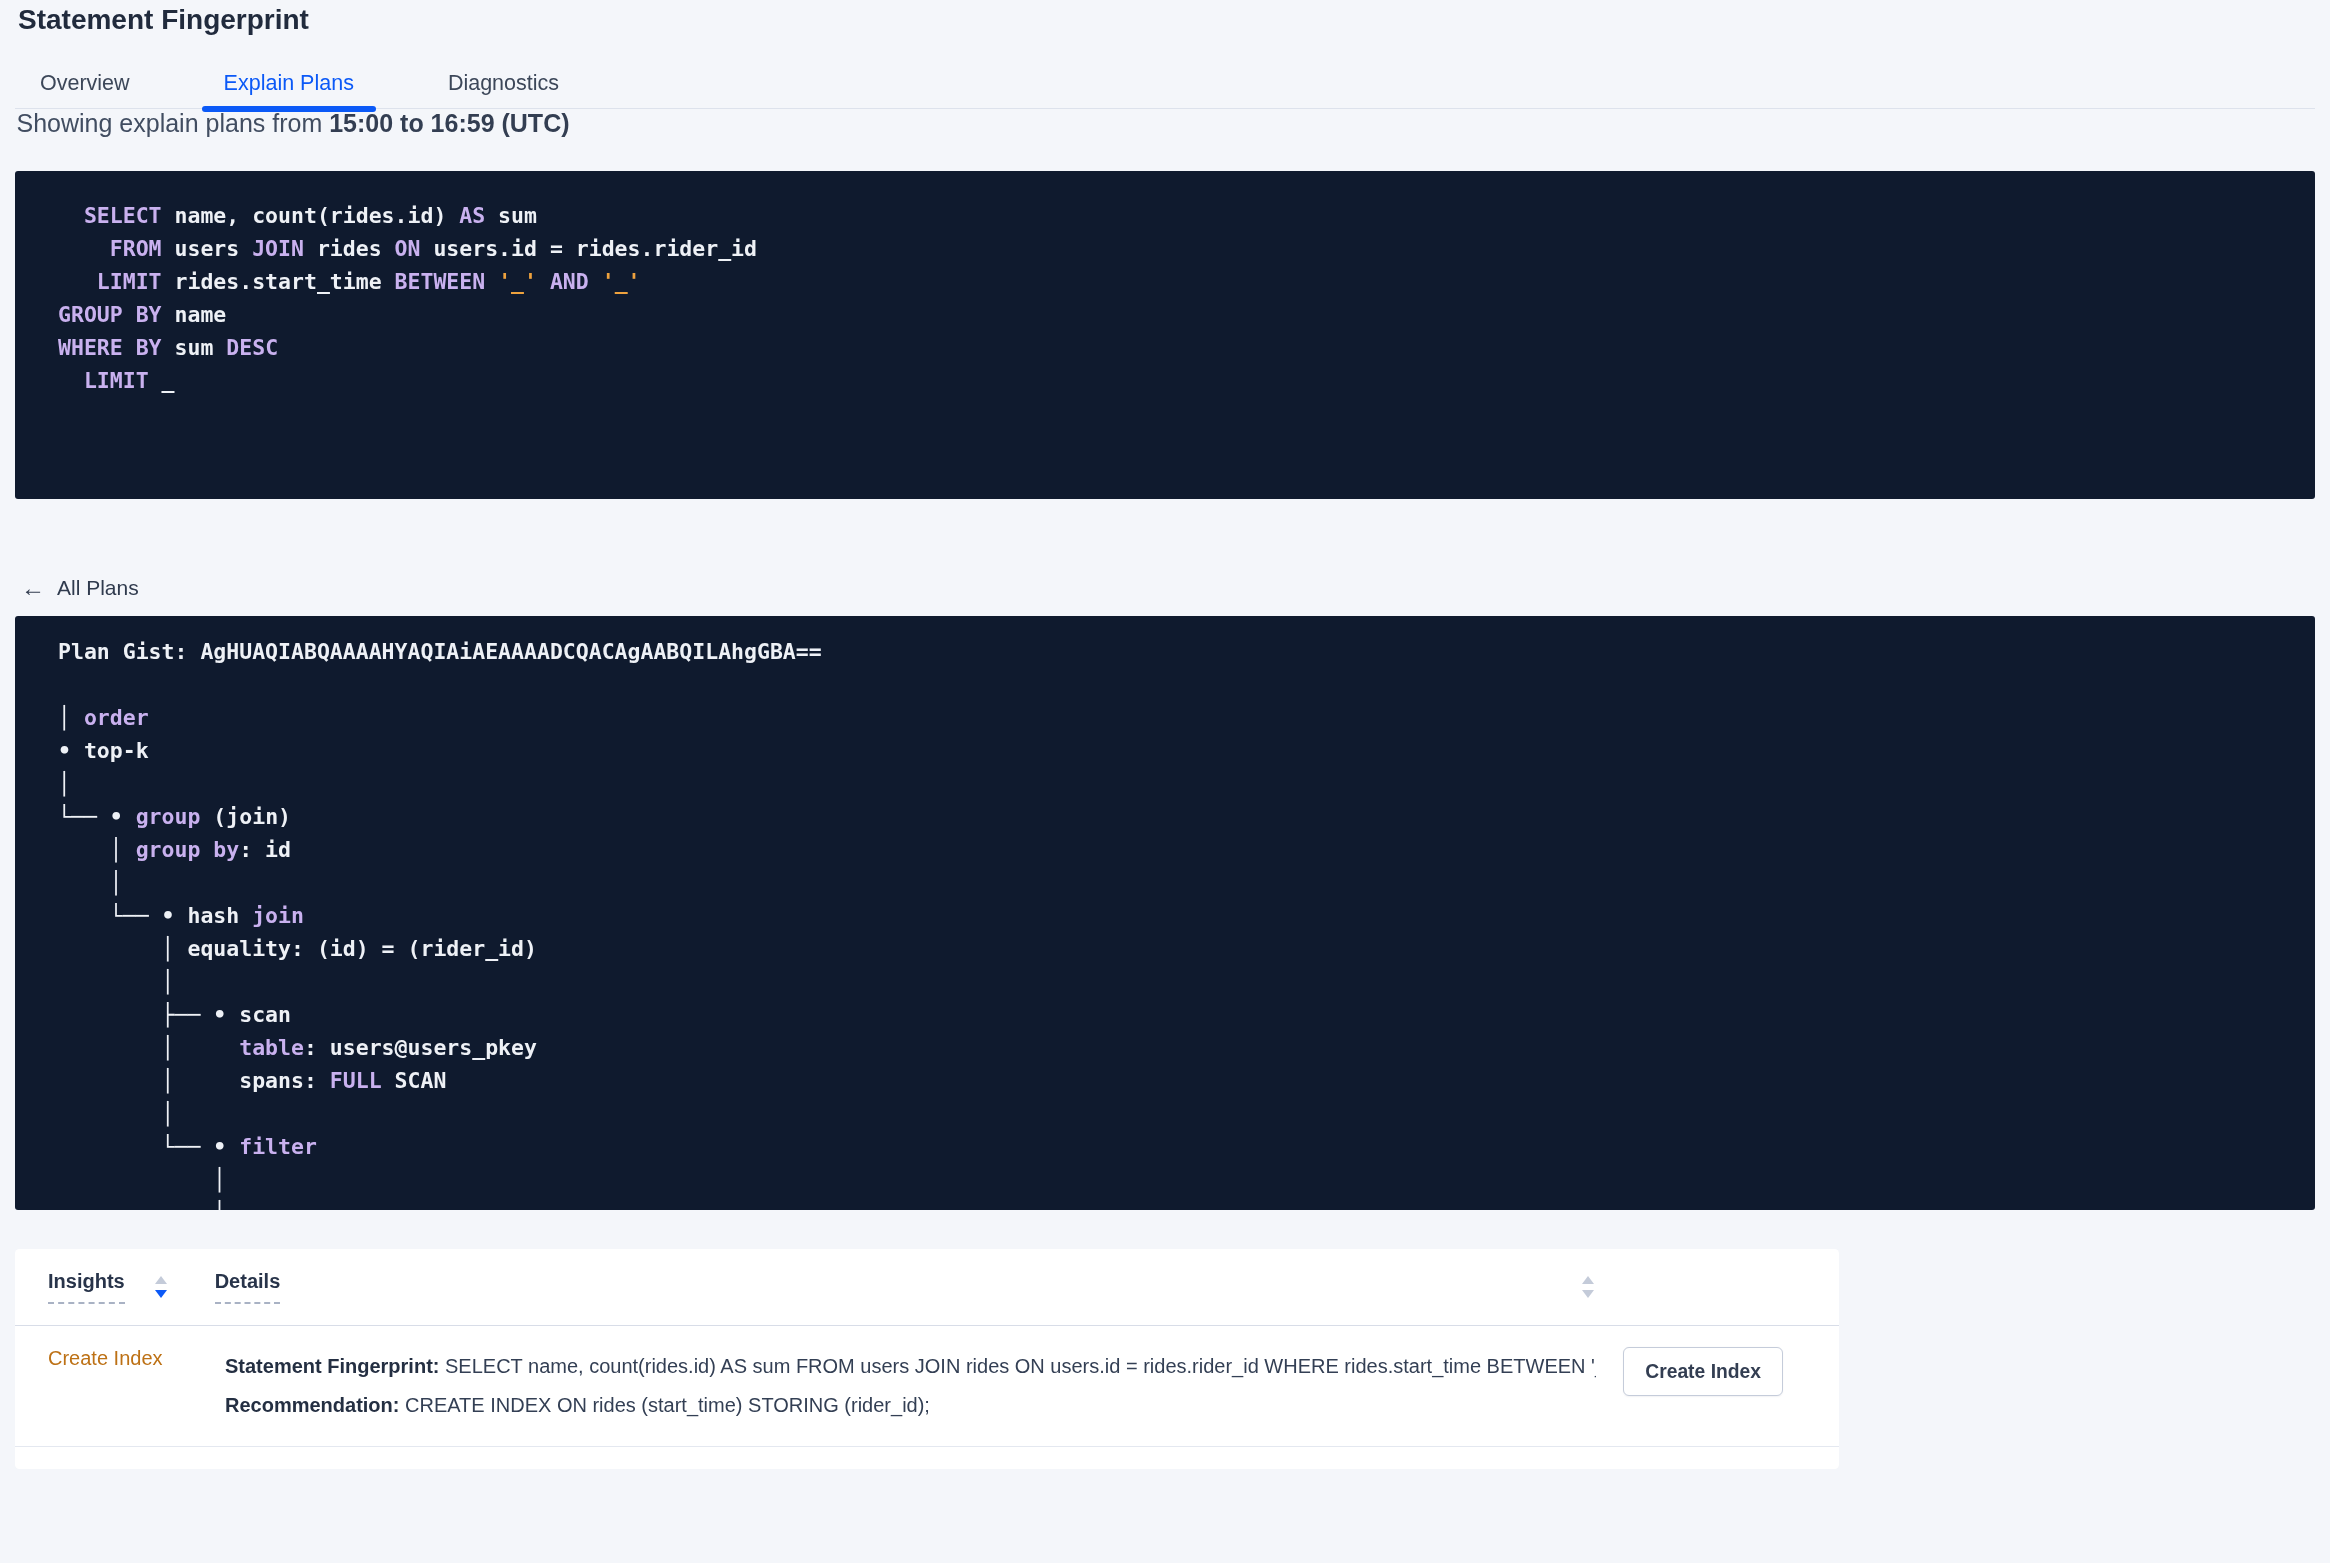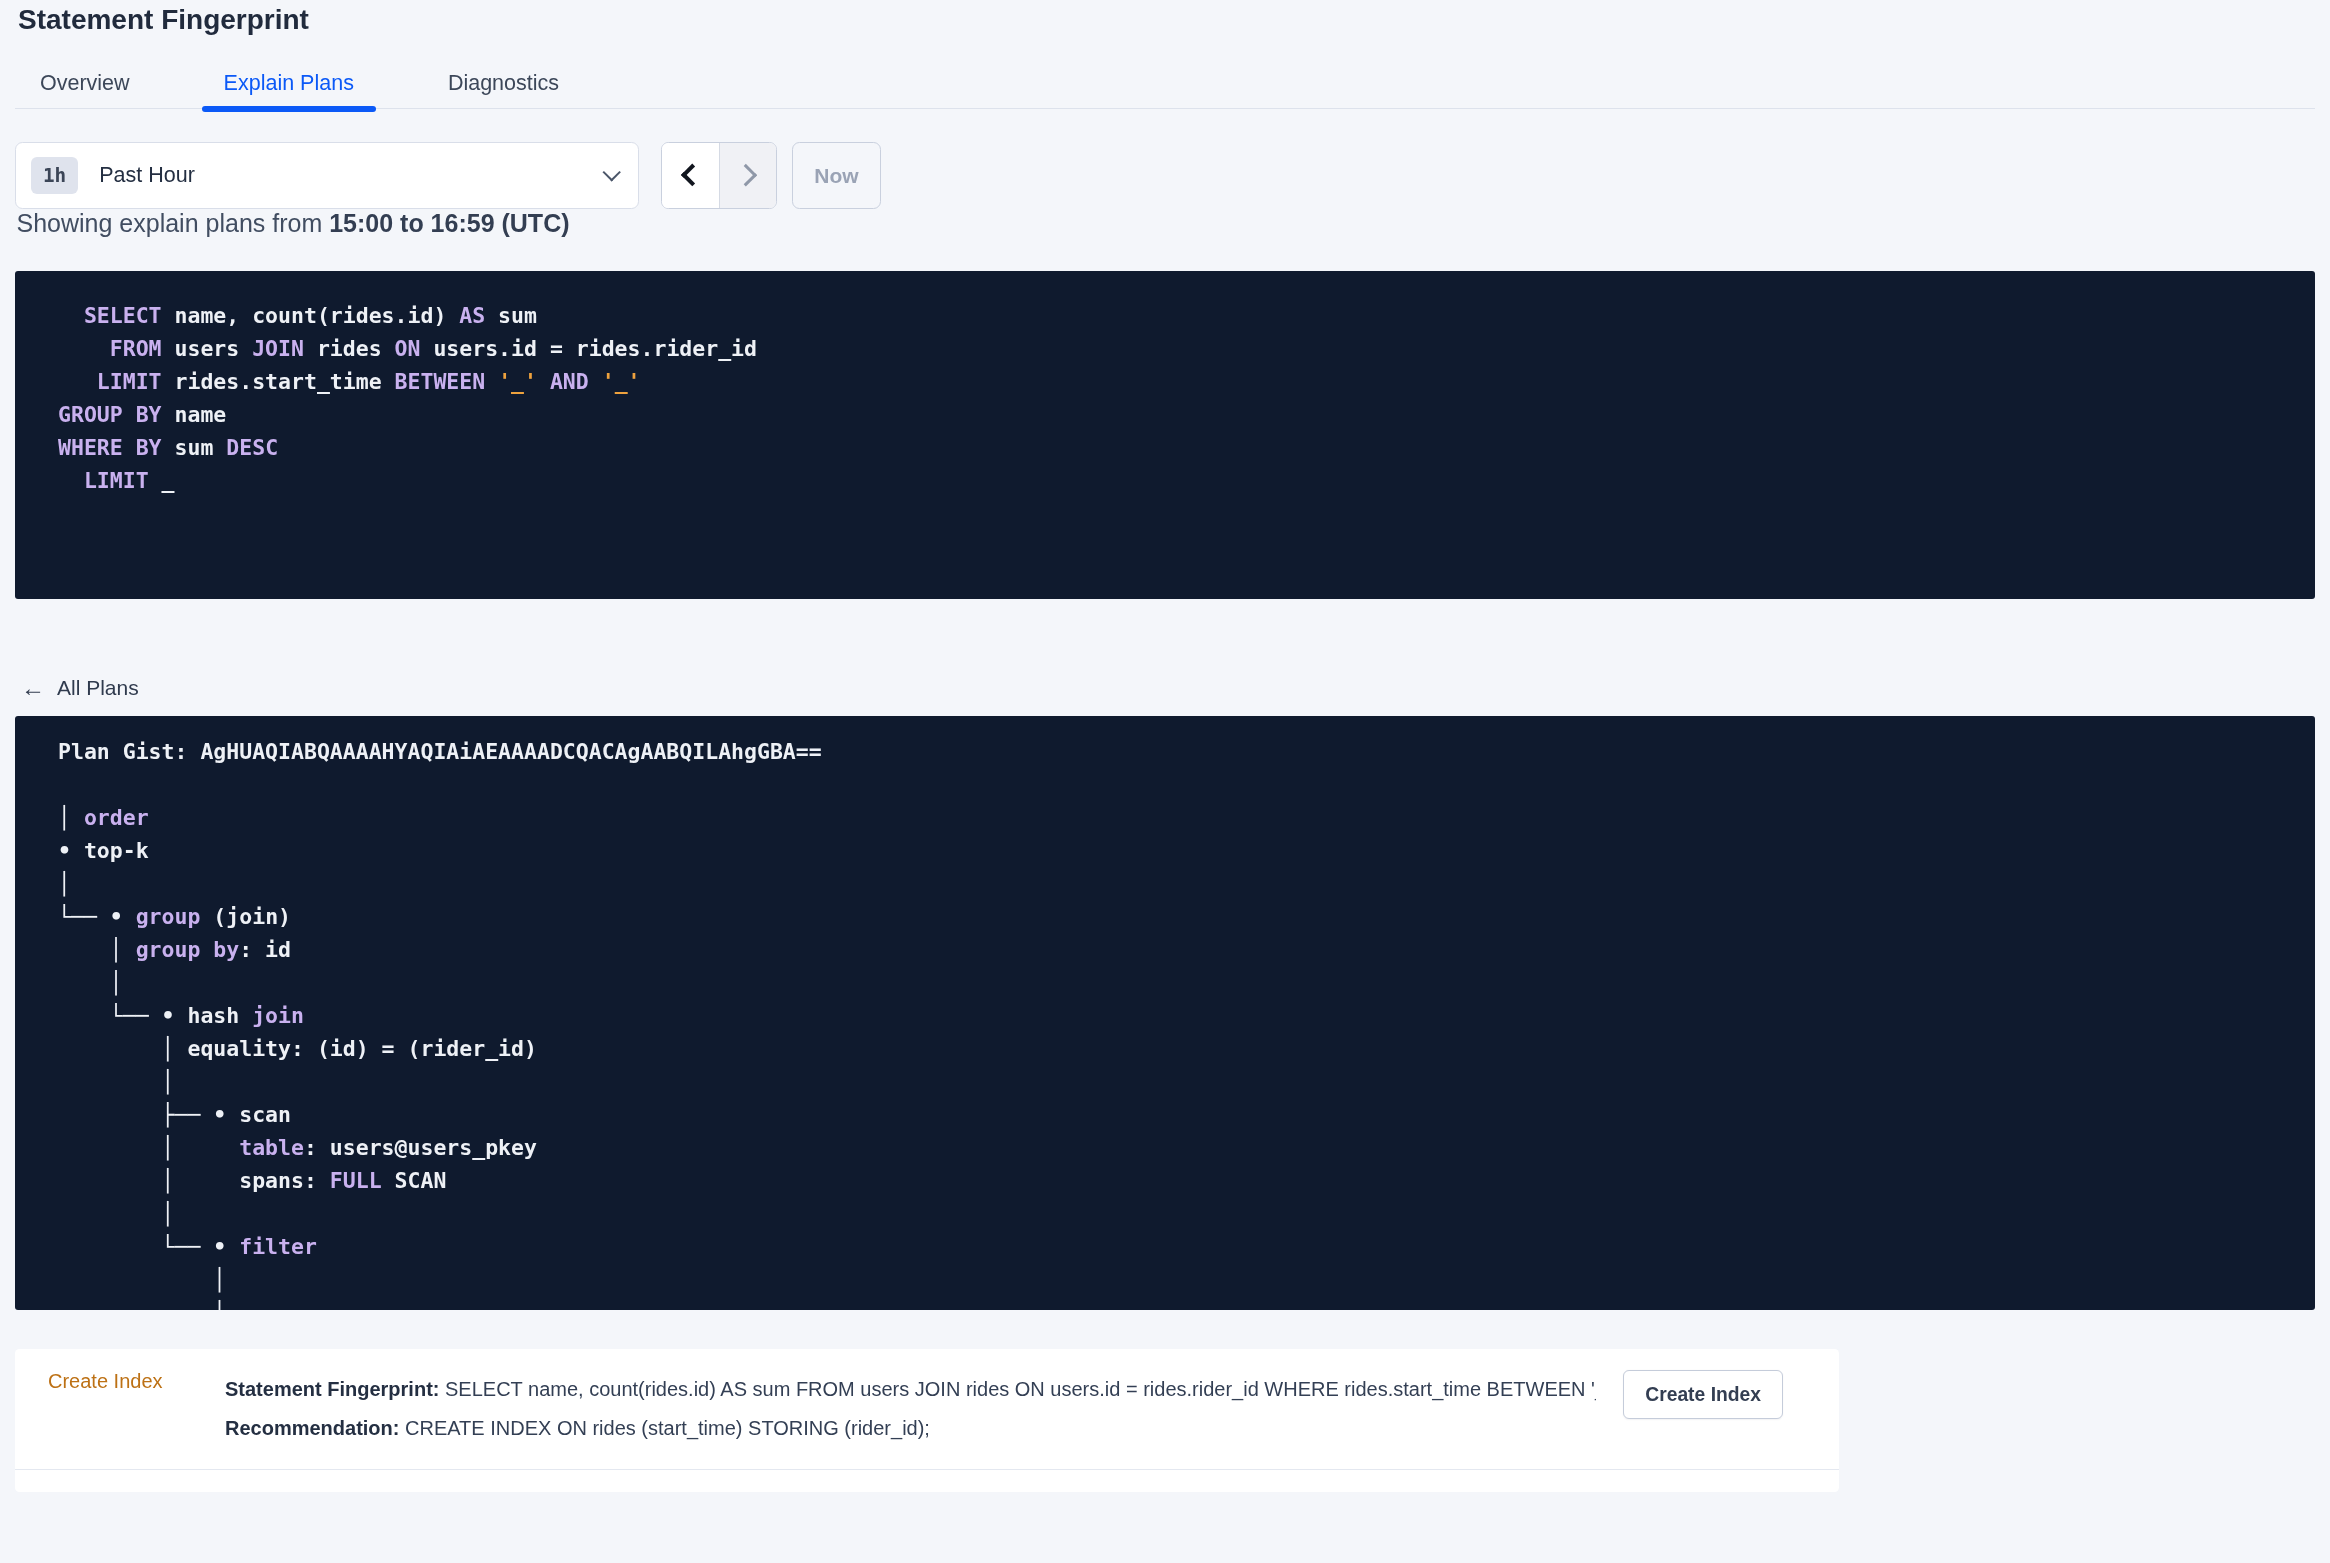--- a/index.html
+++ b/index.html
@@ -98,36 +98,20 @@
 <div class="wrap">
 
   <div class="page-title">Statement Fingerprint</div>
 
   <div class="tabs">
     <div class="tab">Overview</div>
     <div class="tab active">Explain Plans</div>
     <div class="tab">Diagnostics</div>
   </div>
 
-  <div class="time-row">
-    <div class="time-select">
-      <span class="time-badge">1h</span>
-      <span class="time-label">Past Hour</span>
-      <span class="dd-chev"></span>
-    </div>
-    <div class="nav-group">
-      <div class="nav-btn prev">
-        <span class="chev left"></span>
-      </div>
-      <div class="nav-btn next">
-        <span class="chev right"></span>
-      </div>
-    </div>
-    <div class="now-btn">Now</div>
-  </div>
 
   <div class="showing"><span>Showing explain plans from </span><b>15:00 to 16:59 (UTC)</b></div>
 
   <div class="code-block sql-block">
       <div class="code-line"><span class="tok-kw">  SELECT</span><span class="tok-tx"> name, count(rides.id) </span><span class="tok-kw">AS</span><span class="tok-tx"> sum</span></div>
       <div class="code-line"><span class="tok-kw">    FROM</span><span class="tok-tx"> users </span><span class="tok-kw">JOIN</span><span class="tok-tx"> rides </span><span class="tok-kw">ON</span><span class="tok-tx"> users.id = rides.rider_id</span></div>
       <div class="code-line"><span class="tok-kw">   LIMIT</span><span class="tok-tx"> rides.start_time </span><span class="tok-kw">BETWEEN</span><span class="tok-tx"> </span><span class="tok-st">'_'</span><span class="tok-tx"> </span><span class="tok-kw">AND</span><span class="tok-tx"> </span><span class="tok-st">'_'</span></div>
       <div class="code-line"><span class="tok-kw">GROUP BY</span><span class="tok-tx"> name</span></div>
       <div class="code-line"><span class="tok-kw">WHERE BY</span><span class="tok-tx"> sum </span><span class="tok-kw">DESC</span></div>
       <div class="code-line"><span class="tok-kw">  LIMIT</span><span class="tok-tx"> _</span></div>
@@ -153,20 +137,32 @@
       <div class="code-line"><span class="tok-tx">        ├── • scan</span></div>
       <div class="code-line"><span class="tok-tx">        │     </span><span class="tok-kw">table</span><span class="tok-tx">: users@users_pkey</span></div>
       <div class="code-line"><span class="tok-tx">        │     spans: </span><span class="tok-kw">FULL</span><span class="tok-tx"> SCAN</span></div>
       <div class="code-line"><span class="tok-tx">        │</span></div>
       <div class="code-line"><span class="tok-tx">        └── • </span><span class="tok-kw">filter</span></div>
       <div class="code-line"><span class="tok-tx">            │</span></div>
       <div class="code-line"><span class="tok-tx">            │</span></div>
     </div>
 
   <div class="card">
+    <div class="card-header">
+      <span class="col-label">Insights</span>
+      <span class="sort">
+        <span class="tri up"></span>
+        <span class="tri down active"></span>
+      </span>
+      <span class="col-label col-details">Details</span>
+      <span class="sort sort-right">
+        <span class="tri up"></span>
+        <span class="tri down"></span>
+      </span>
+    </div>
 
     <div class="card-row">
       <div class="cell-insight">
         <span class="insight-link">Create Index</span>
       </div>
       <div class="cell-details">
         <div class="detail-line"><b>Statement Fingerprint:</b><span> SELECT name, count(rides.id) AS sum FROM users JOIN rides ON users.id = rides.rider_id WHERE rides.start_time BETWEEN '_…</span></div>
         <div class="detail-line"><b>Recommendation:</b><span> CREATE INDEX ON rides (start_time) STORING (rider_id);</span></div>
       </div>
       <div class="cell-action">

